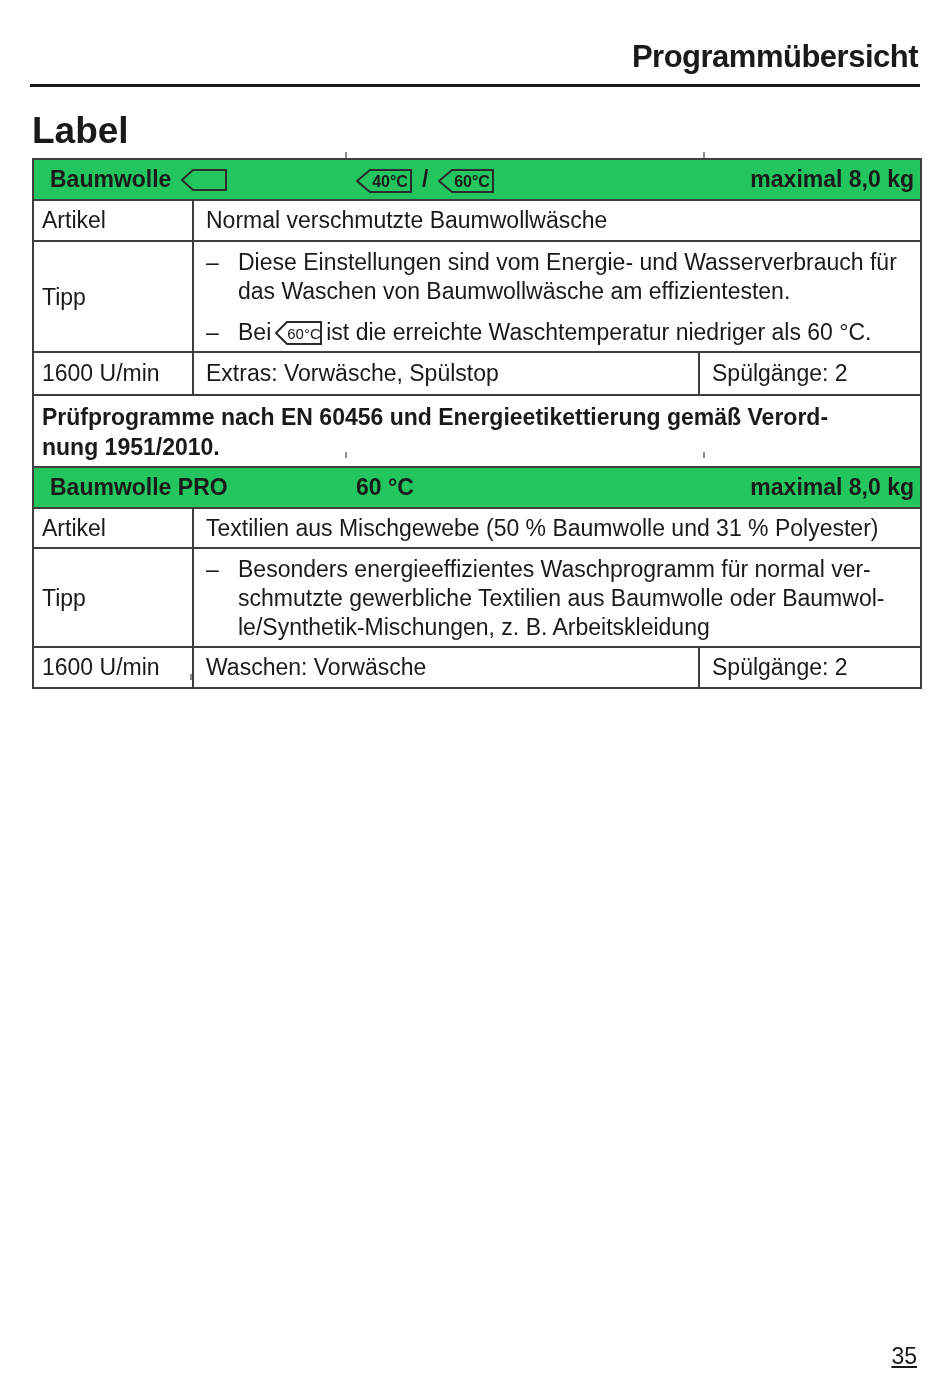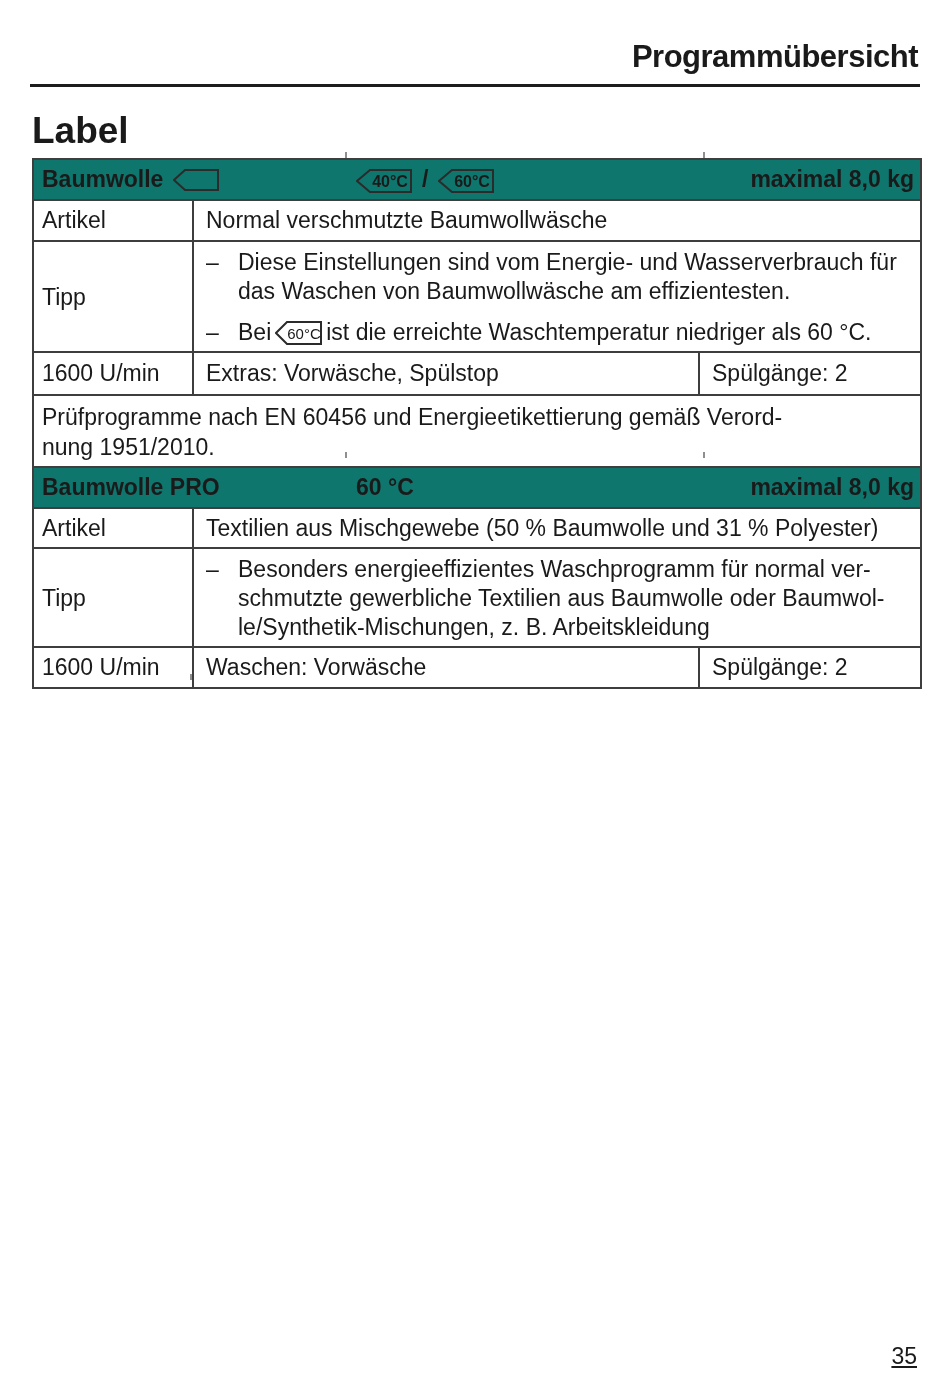--- a/index.html
+++ b/index.html
@@ -22,37 +22,37 @@
     position:absolute; top:110px; left:32px;
     font-size:37px; font-weight:700;
   }
   .table-wrap { position:absolute; top:158px; left:32px; width:888px; }
   table.program-table {
     border-collapse:collapse; table-layout:fixed; width:888px;
     font-size:23px; color:#1a1a1a;
   }
   table.program-table td { border:2px solid #3e3e3e; vertical-align:middle; }
   td.hdr {
-    background:#0f766e; height:37px; position:relative;
-    font-weight:700; padding:0 6px 0 8px;
+    background:#22c55e; height:37px; position:relative;
+    font-weight:700; padding:0 6px 0 16px;
   }
   .hdr-flex { display:flex; align-items:center; width:100%; }
   .hdr-name { white-space:nowrap; }
   .hdr-mid { position:absolute; left:322px; display:flex; align-items:flex-end; gap:10px; }
   .hdr-load { margin-left:auto; white-space:nowrap; }
   td.lbl { padding:4px 4px 4px 8px; }
   td.val { padding:4px 8px 4px 12px; }
   td.top { vertical-align:top; padding-top:6px; }
   .tip { display:flex; margin-bottom:12px; }
   .tip:last-child { margin-bottom:0; }
   .tip-dash { width:32px; flex:0 0 32px; line-height:29px; }
   .tip-lines { line-height:29px; }
   .tip-inline { line-height:29px; }
   .note-lines { line-height:30px; padding:2px 0 0 0; }
-  td.note-cell { padding:4px 24px 4px 8px; }
+  td.note-cell { padding:4px 24px 4px 8px;font-weight:bold; }
   .tag-svg { display:inline-block; }
   .tag-inline { vertical-align:-5px; margin:0 4px; }
   .tag-shape { fill:none; stroke:#2b2b2b; stroke-width:2; }
   .tag-text { font-size:16px; fill:#1a1a1a; }
   .tag-text-sm { font-size:15px; fill:#1a1a1a; }
   .blank-tag { margin-left:10px; }
   .tick { position:absolute; width:2px; height:6px; background:#8f8f8f; }
   .page-number {
     position:absolute; right:33px; bottom:4px; font-size:23px;text-decoration:underline;
   }

